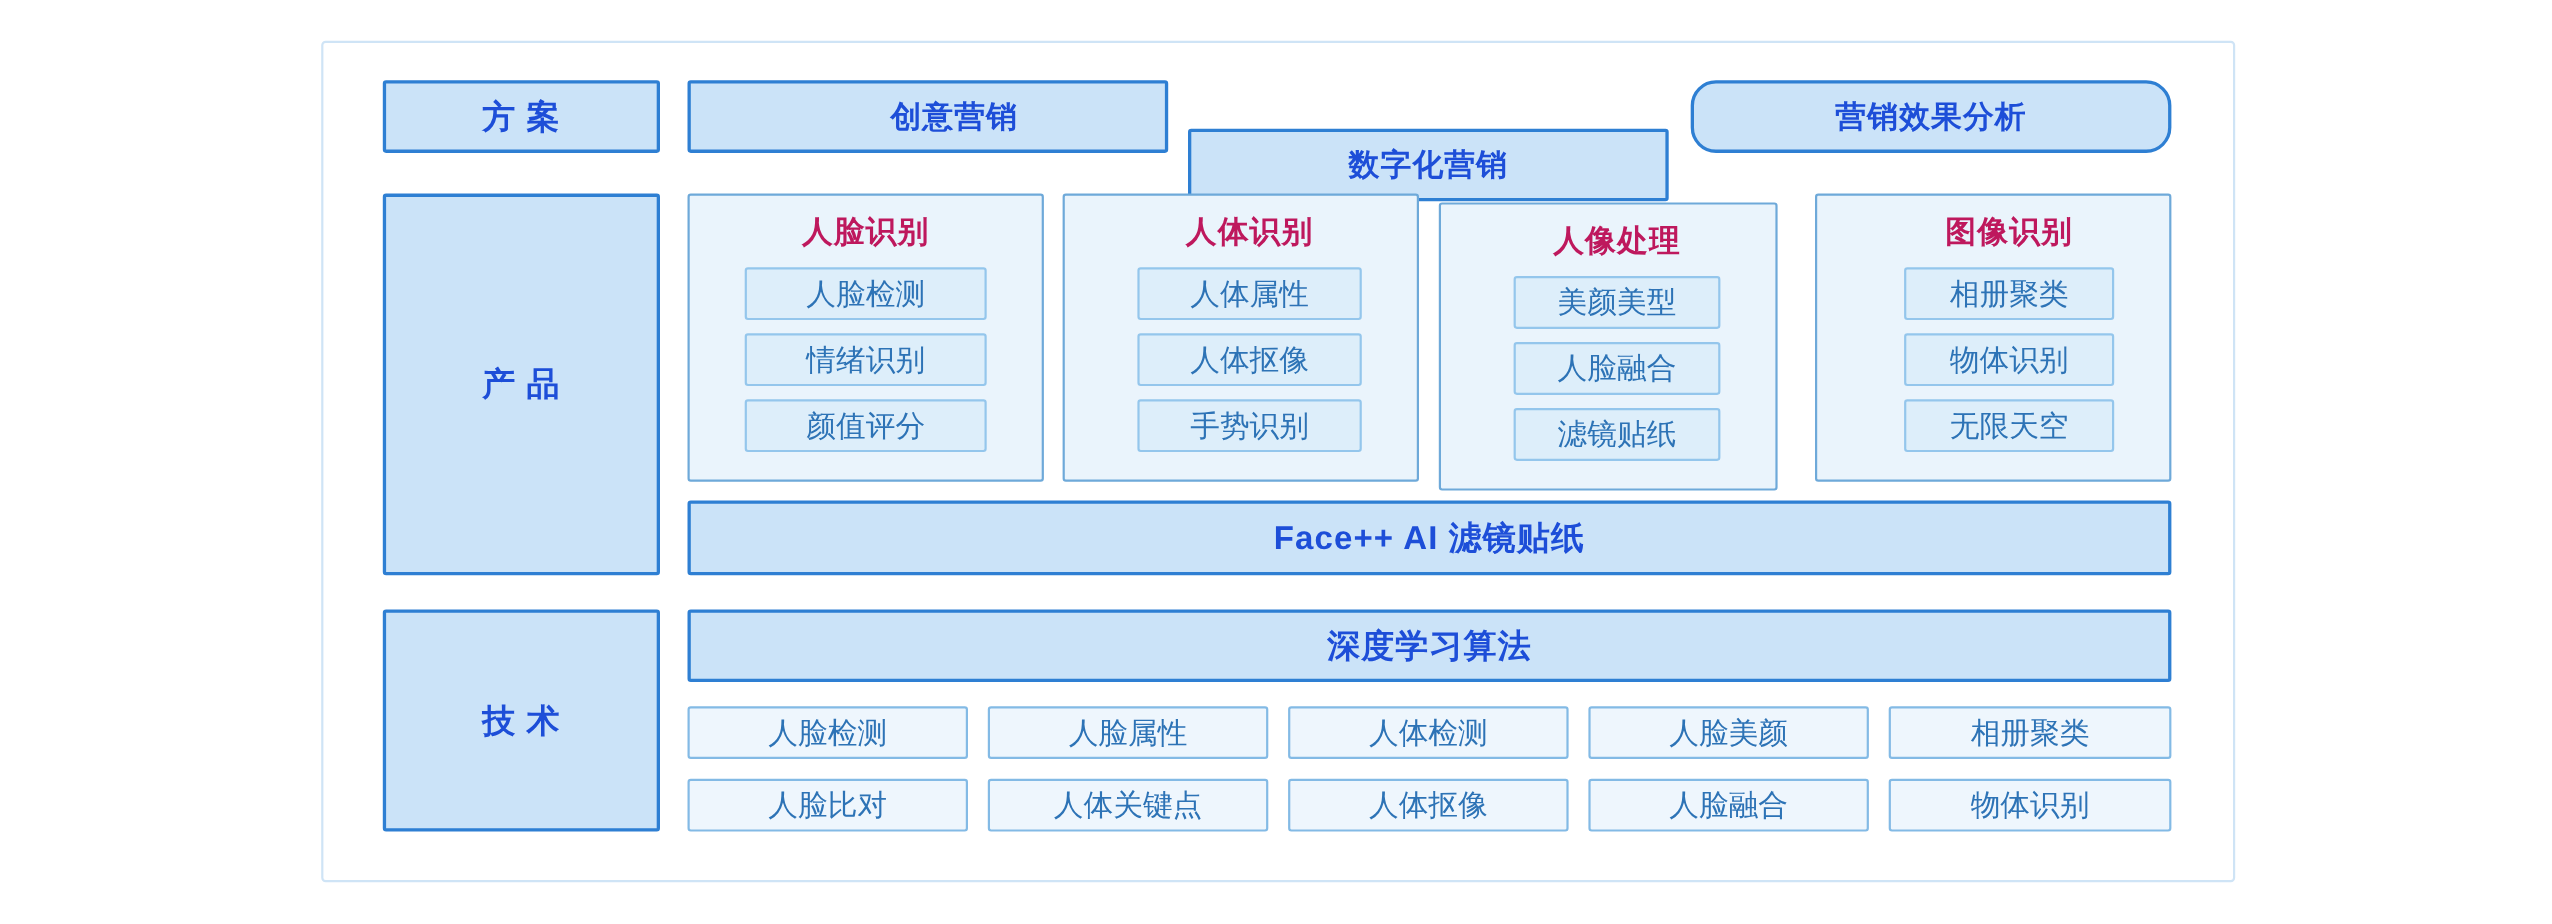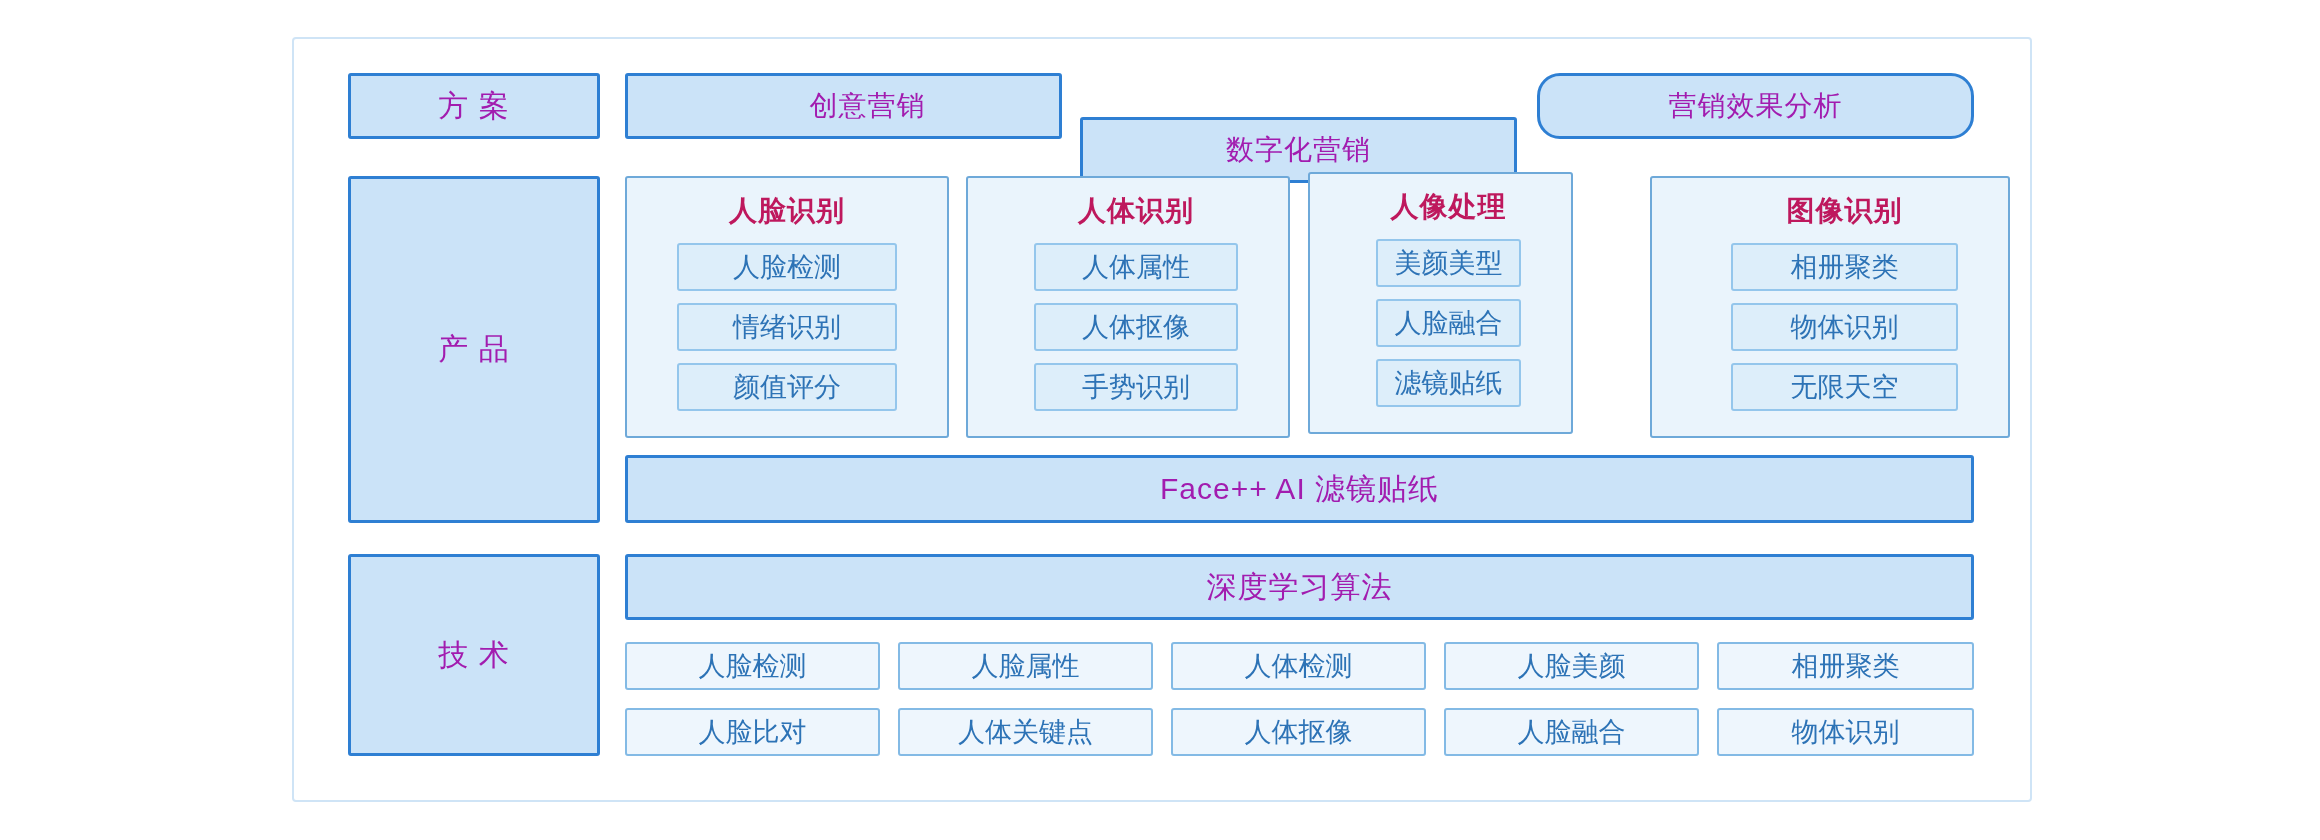--- a/index.html
+++ b/index.html
@@ -20,22 +20,22 @@
     border-radius: 4px;
     box-sizing: border-box;
   }
   .abs { position: absolute; box-sizing: border-box; display: flex; align-items: center; justify-content: center; }
 
   
   .box-strong {
     background: #cbe3f8;
     border: 3px solid #2e7fd3;
     border-radius: 3px;
-    color: #a21caf;
-    font-weight: normal;
+    color: #1d4ed8;
+    font-weight: bold;
     font-size: 28px;
     letter-spacing: 1px;
   }
   .box-strong.big-label { font-size: 30px; }
   .box-strong.bar { font-size: 30px; }
 
   
   .card {
     position: absolute;
     box-sizing: border-box;
@@ -92,28 +92,28 @@
     <div class="card-item">颜值评分</div>
   </div>
 
   <div class="card" style="left:966px; top:176px; width:324px; height:262px;padding-left:16px;">
     <div class="card-title">人体识别</div>
     <div class="card-item">人体属性</div>
     <div class="card-item">人体抠像</div>
     <div class="card-item">手势识别</div>
   </div>
 
-  <div class="card" style="left:1308px; top:172px; width:265px; height:262px;padding-left:16px;">
+  <div class="card" style="left:1308px; top:184px; width:308px; height:262px;padding-left:16px;">
     <div class="card-title">人像处理</div>
     <div class="card-item">美颜美型</div>
     <div class="card-item">人脸融合</div>
     <div class="card-item">滤镜贴纸</div>
   </div>
 
-  <div class="card" style="left:1650px; top:176px; width:360px; height:262px;padding-left:29px;">
+  <div class="card" style="left:1650px; top:176px; width:324px; height:262px;padding-left:29px;">
     <div class="card-title">图像识别</div>
     <div class="card-item">相册聚类</div>
     <div class="card-item">物体识别</div>
     <div class="card-item">无限天空</div>
   </div>
 
   <div class="abs box-strong bar" style="left:625px; top:455px; width:1349px; height:68px;">Face++ AI 滤镜贴纸</div>
 
   <div class="abs box-strong big-label" style="left:348px; top:554px; width:252px; height:202px;">技 术</div>
 

